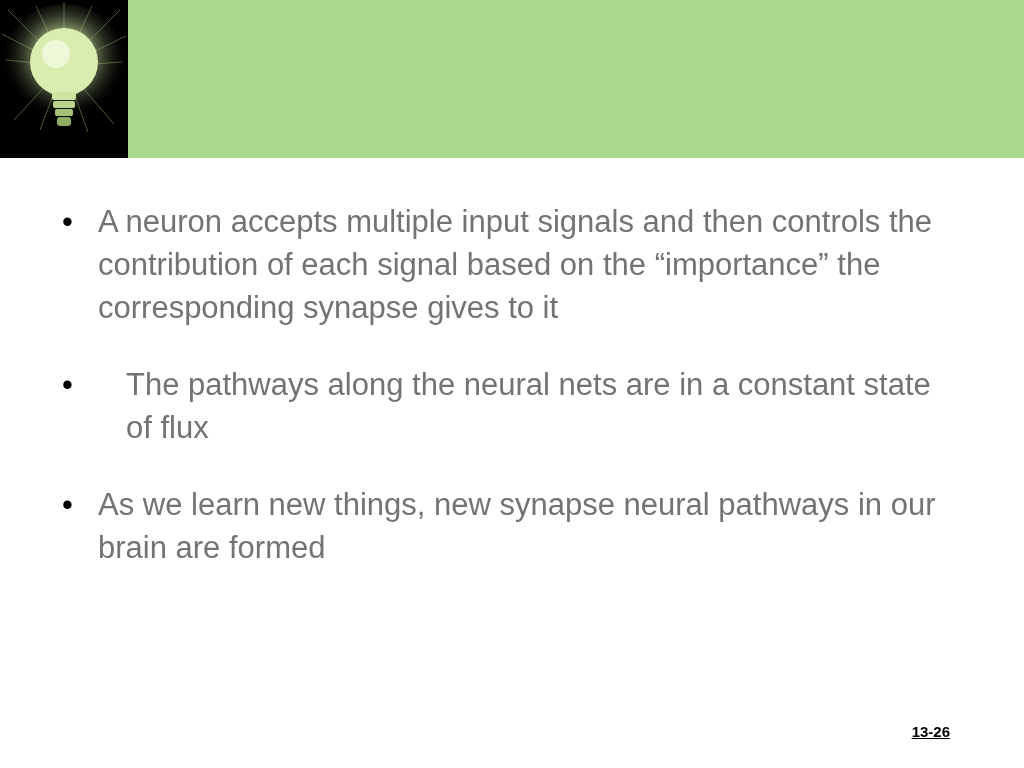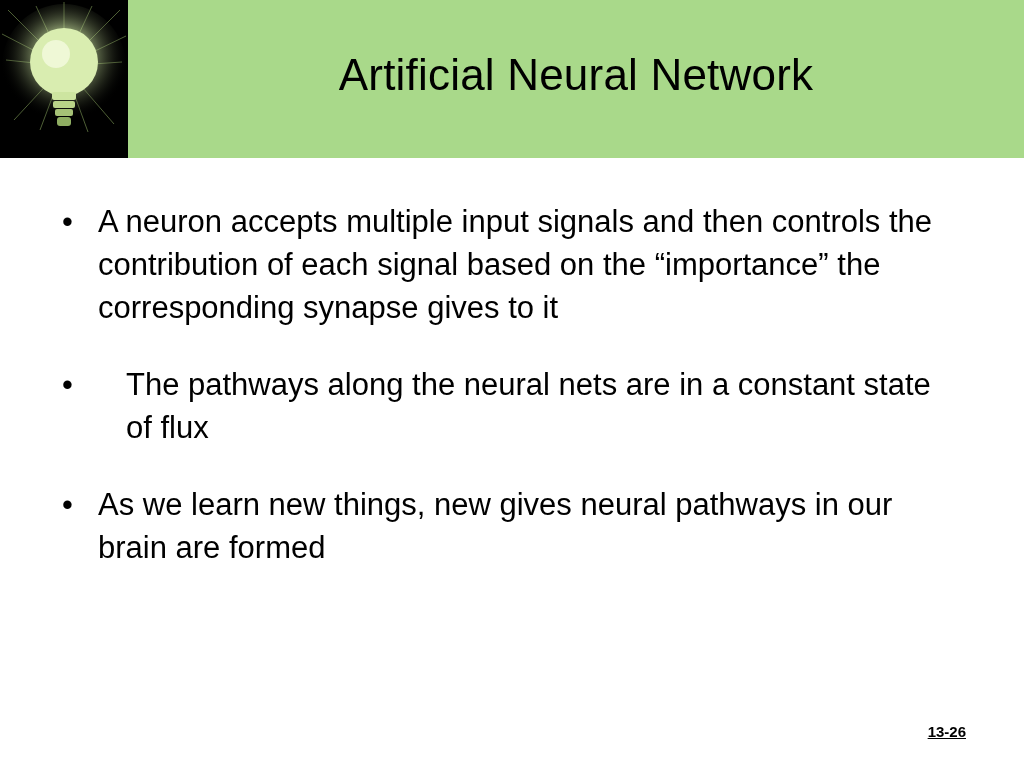--- a/index.html
+++ b/index.html
@@ -80,30 +80,30 @@
     flex: 0 0 auto;
     width: 36px;
     font-size: 31px;
     line-height: 43px;
     color: #000000;
   }
   .bullet-text {
     flex: 1 1 auto;
     font-size: 31px;
     line-height: 43px;
-    color: #000000;
+    color: #737373;
     max-width: 860px;
   }
   .item-1 .bullet-text { max-width: 855px; }
   .item-2 .bullet-text { max-width: 880px; margin-left: 28px; }
   .item-3 .bullet-text { max-width: 880px; }
   
   .page-number {
     position: absolute;
-    right: 58px;
+    right: 74px;
     bottom: 28px;
     font-size: 15px;
     font-weight: bold;
     color: #000000;
     text-decoration: underline;
   }
 </style>
 </head>
 <body>
 
@@ -139,39 +139,38 @@
         <ellipse cx="64" cy="66" rx="62" ry="62" fill="url(#glow)"></ellipse>
         <circle cx="64" cy="62" r="34" fill="#d9edb0"></circle>
         <circle cx="56" cy="54" r="14" fill="#f2f9dd" opacity="0.85"></circle>
         <rect x="52" y="92" width="24" height="8" rx="2" fill="#cde5a0"></rect>
         <rect x="53" y="101" width="22" height="7" rx="2" fill="#b9d488"></rect>
         <rect x="55" y="109" width="18" height="7" rx="2" fill="#a6c277"></rect>
         <rect x="57" y="117" width="14" height="9" rx="3" fill="#8fae62"></rect>
       </svg>
     </div>
 
-    <div class="slide-title">Artificial Neural Network</div>
   </div>
 
   <div class="body-area">
     <ul class="bullet-list">
 
       <li class="bullet-item item-1">
         <span class="bullet-marker">•</span>
         <span class="bullet-text">A neuron accepts multiple input signals and then controls the contribution of each signal based on the “importance” the corresponding synapse gives to it</span>
       </li>
 
       <li class="bullet-item item-2">
         <span class="bullet-marker">•</span>
         <span class="bullet-text">The pathways along the neural nets are in a constant state of flux</span>
       </li>
 
       <li class="bullet-item item-3">
         <span class="bullet-marker">•</span>
-        <span class="bullet-text">As we learn new things, new gives neural pathways in our brain are formed</span>
+        <span class="bullet-text">As we learn new things, new synapse neural pathways in our brain are formed</span>
       </li>
 
     </ul>
   </div>
 
   <div class="page-number">13-26</div>
 
 </div>
 
 </body></html>

